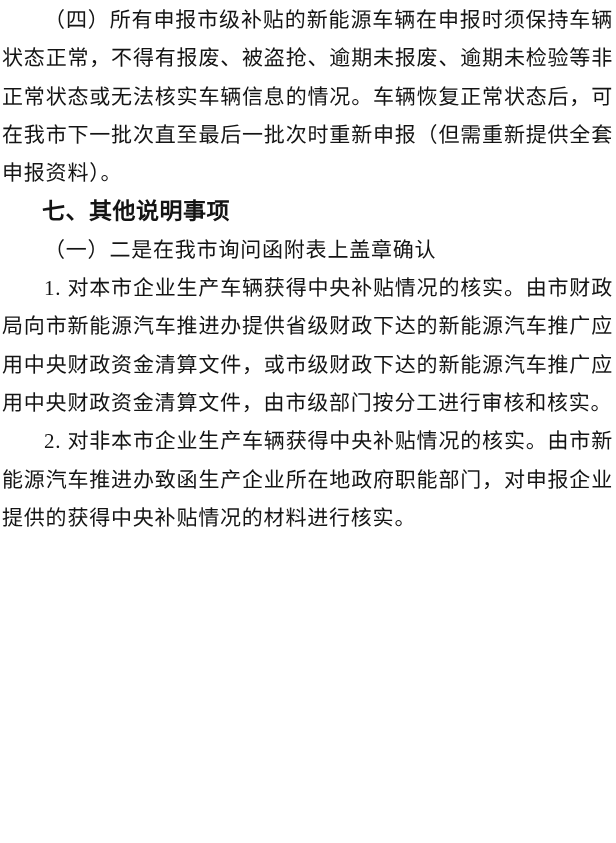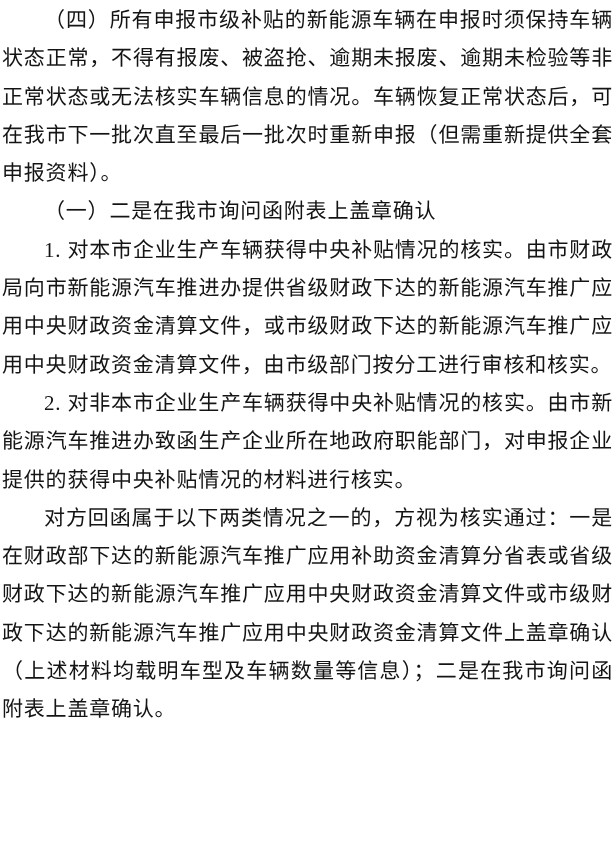--- a/index.html
+++ b/index.html
@@ -36,17 +36,17 @@
     font-size: 23px;
     text-indent: 40px;
     letter-spacing: 0.5px;
   }
 </style>
 </head>
 <body>
 
 <div class="page">
   <p class="body-para">（四）所有申报市级补贴的新能源车辆在申报时须保持车辆状态正常，不得有报废、被盗抢、逾期未报废、逾期未检验等非正常状态或无法核实车辆信息的情况。车辆恢复正常状态后，可在我市下一批次直至最后一批次时重新申报（但需重新提供全套申报资料）。</p>
+  <p class="heading">七、其他说明事项</p>
   <p class="body-para">（一）二是在我市询问函附表上盖章确认</p>
   <p class="body-para">1. 对本市企业生产车辆获得中央补贴情况的核实。由市财政局向市新能源汽车推进办提供省级财政下达的新能源汽车推广应用中央财政资金清算文件，或市级财政下达的新能源汽车推广应用中央财政资金清算文件，由市级部门按分工进行审核和核实。</p>
   <p class="body-para">2. 对非本市企业生产车辆获得中央补贴情况的核实。由市新能源汽车推进办致函生产企业所在地政府职能部门，对申报企业提供的获得中央补贴情况的材料进行核实。</p>
-  <p class="body-para">对方回函属于以下两类情况之一的，方视为核实通过：一是在财政部下达的新能源汽车推广应用补助资金清算分省表或省级财政下达的新能源汽车推广应用中央财政资金清算文件或市级财政下达的新能源汽车推广应用中央财政资金清算文件上盖章确认（上述材料均载明车型及车辆数量等信息）；二是在我市询问函附表上盖章确认。</p>
 </div>
 
 </body></html>

